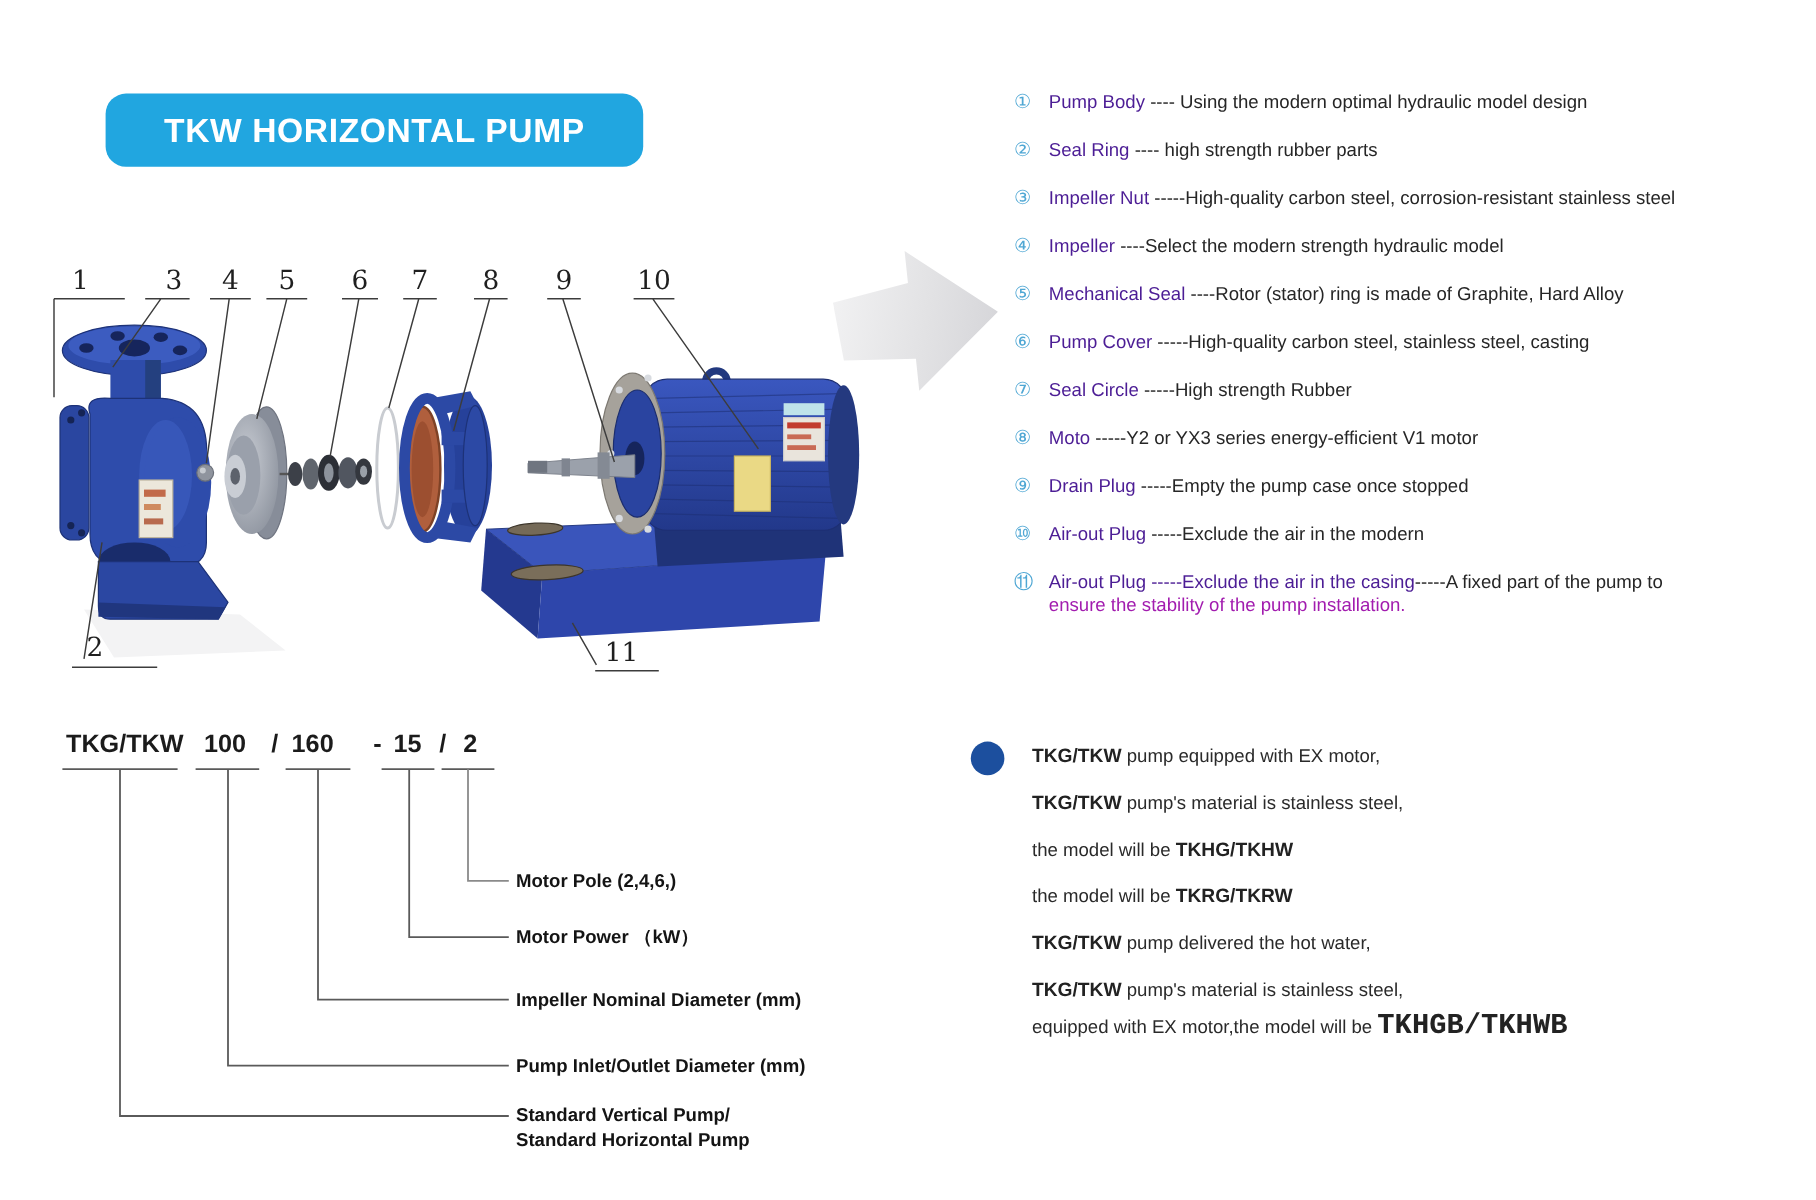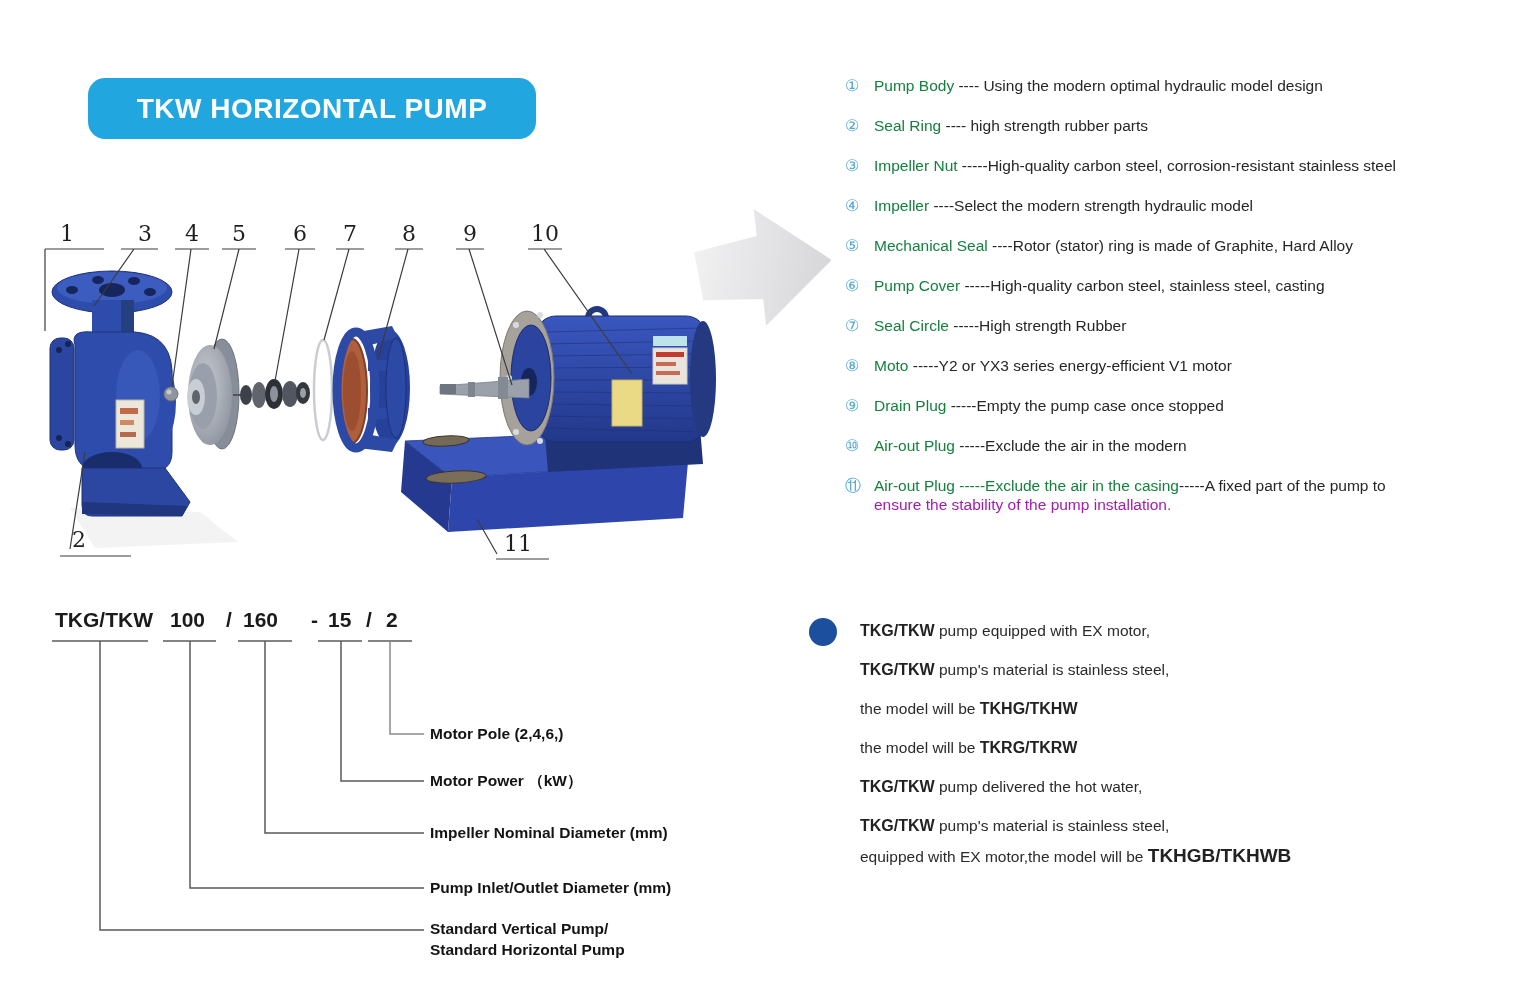--- a/index.html
+++ b/index.html
@@ -14,39 +14,39 @@
   
   .arrow{position:absolute;left:696px;top:206px;width:136px;height:122px;
          background:linear-gradient(105deg,#f3f3f4 0%,#e2e2e4 55%,#d3d3d7 100%);
          clip-path:polygon(0 32%,47% 24%,47% 2%,100% 50%,47% 98%,47% 76%,3% 72%);
          transform:rotate(-6deg);}
 
   
   .parts{position:absolute;left:845px;top:76px;width:660px;font-size:15.5px;}
   .part-item{position:relative;padding-left:29px;margin-bottom:21px;line-height:19px;}
   .cnum{position:absolute;left:0;top:0;color:#4fa7d4;font-size:16px;}
-  .pname{color:#15803d;}
+  .pname{color:#4c1d95;}
   .pdesc{color:#262626;}
   .part-line2{display:block;color:#a21caf;}
   .part-line2:empty{display:none;}
 
   
   svg text{font-family:"Liberation Sans",sans-serif;}
   .callout-num{font-family:"DejaVu Serif",serif;font-size:22px;fill:#1f1f1f;text-anchor:middle;}
   .code-seg{font-weight:bold;font-size:21px;fill:#1b1b1b;}
   .code-label{font-weight:bold;font-size:15.5px;fill:#141414;}
 
   
   .bullet{position:absolute;left:809px;top:618px;width:28px;height:28px;border-radius:50%;
           background:#1c4f9e;}
   .notes{position:absolute;left:850px;top:622px;width:620px;font-size:15.5px;color:#2a2a2a;margin-left:10px;}
   .note-line{line-height:18px;margin-bottom:21px;}
   .note-line .strong{font-weight:bold;font-size:16px;color:#222;}
   .note-line.l8{margin-top:-9px;}
-  .note-line.l8 .strong{font-size:19px;}
+  .note-line.l8 .strong{font-size:24px;font-family:Liberation Mono, monospace;}
 </style>
 </head>
 <body>
 
 <div class="page">
 
   <div class="banner">
     <span>TKW HORIZONTAL PUMP</span>
   </div>
 

